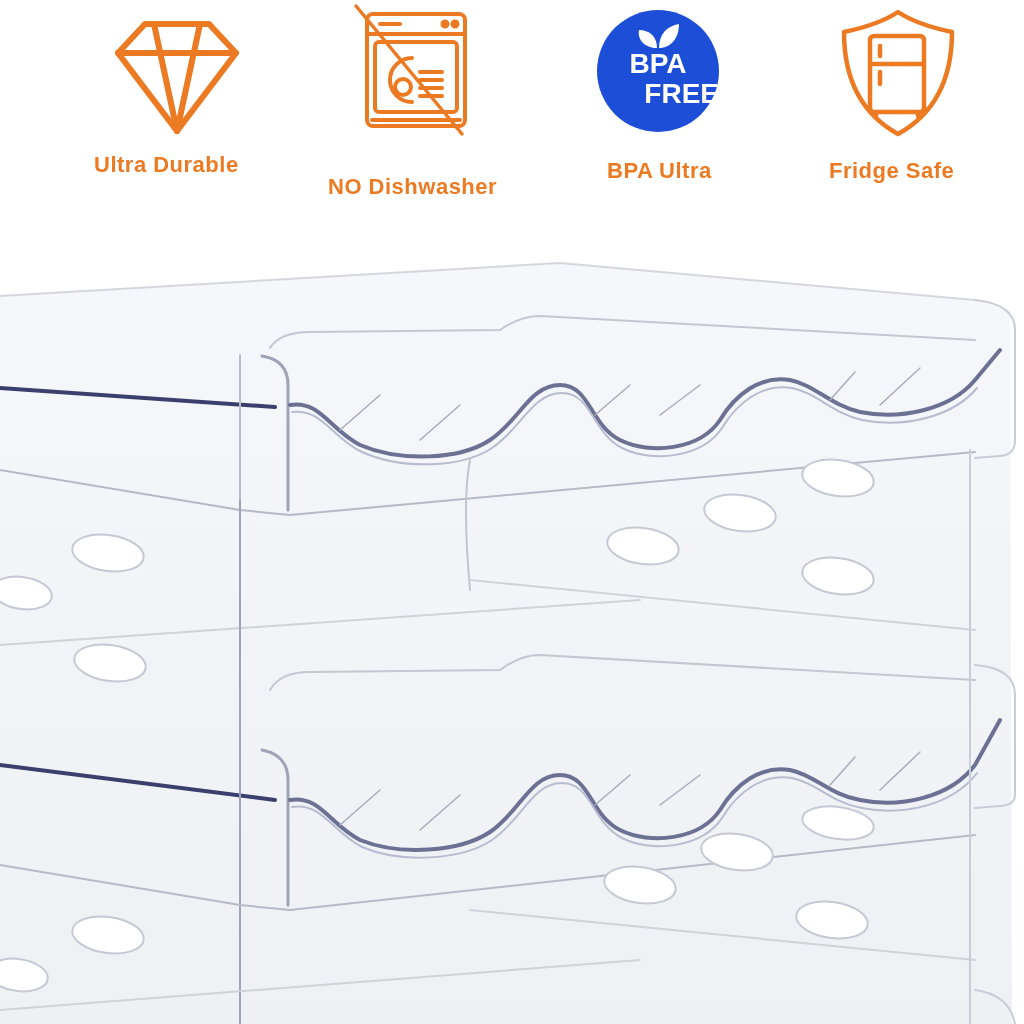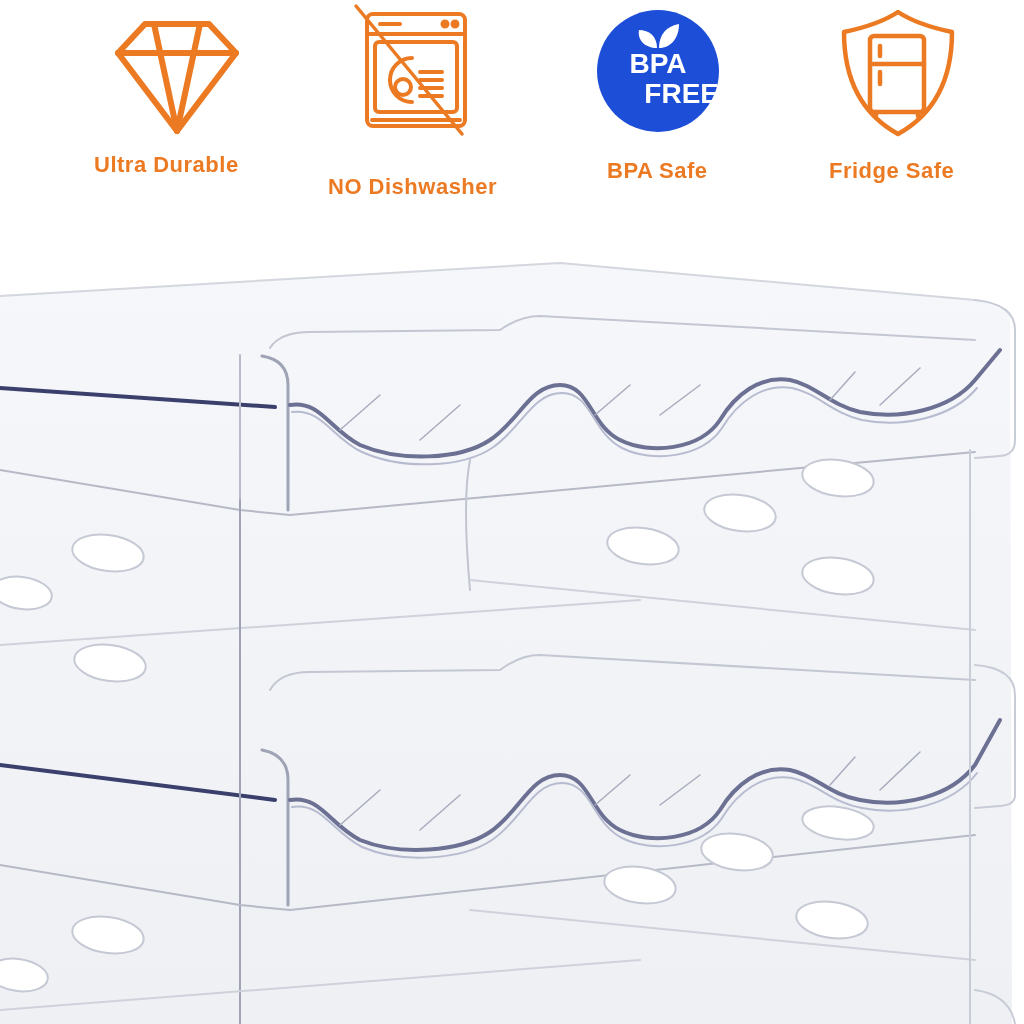--- a/index.html
+++ b/index.html
@@ -66,21 +66,21 @@
 
   <div class="feature" style="left:0;width:1024px;">
     <div class="icon" style="left:597px;top:10px;width:122px;height:122px;border-radius:50%;background:#1d4ed8;">
       <svg style="position:absolute;left:38px;top:12px" width="46" height="28" viewBox="0 0 46 28">
         <path d="M22,26 C10,26 2,18 4,8 C14,8 22,14 22,26 Z" fill="#ffffff"></path>
         <path d="M24,26 C24,12 32,4 44,2 C44,16 36,26 24,26 Z" fill="#ffffff"></path>
       </svg>
       <div style="position:absolute;left:0;top:40px;width:122px;text-align:center;color:#fff;font-weight:bold;font-size:28px;line-height:28px;">BPA</div>
       <div style="position:absolute;left:0;top:70px;width:122px;text-align:right;color:#fff;font-weight:bold;font-size:28px;line-height:28px;">FREE</div>
     </div>
-    <div class="label" style="left:607px;top:158px;">BPA Safe</div>
+    <div class="label" style="left:607px;top:158px;">BPA Ultra</div>
   </div>
 
   <div class="feature" style="left:0;width:1024px;">
     <svg class="icon" style="left:838px;top:8px" width="120" height="130" viewBox="0 0 120 130">
       <g fill="none" stroke="#EC7A23" stroke-width="4.5" stroke-linejoin="round" stroke-linecap="round">
         <path d="M60,4 C45,14 25,20 6,24 C6,70 22,105 60,126 C98,105 114,70 114,24 C95,20 75,14 60,4 Z"></path>
         <rect x="32" y="28" width="54" height="76" rx="4"></rect>
         <line x1="32" y1="56" x2="86" y2="56"></line>
         <line x1="42" y1="38" x2="42" y2="48"></line>
         <line x1="42" y1="64" x2="42" y2="76"></line>

